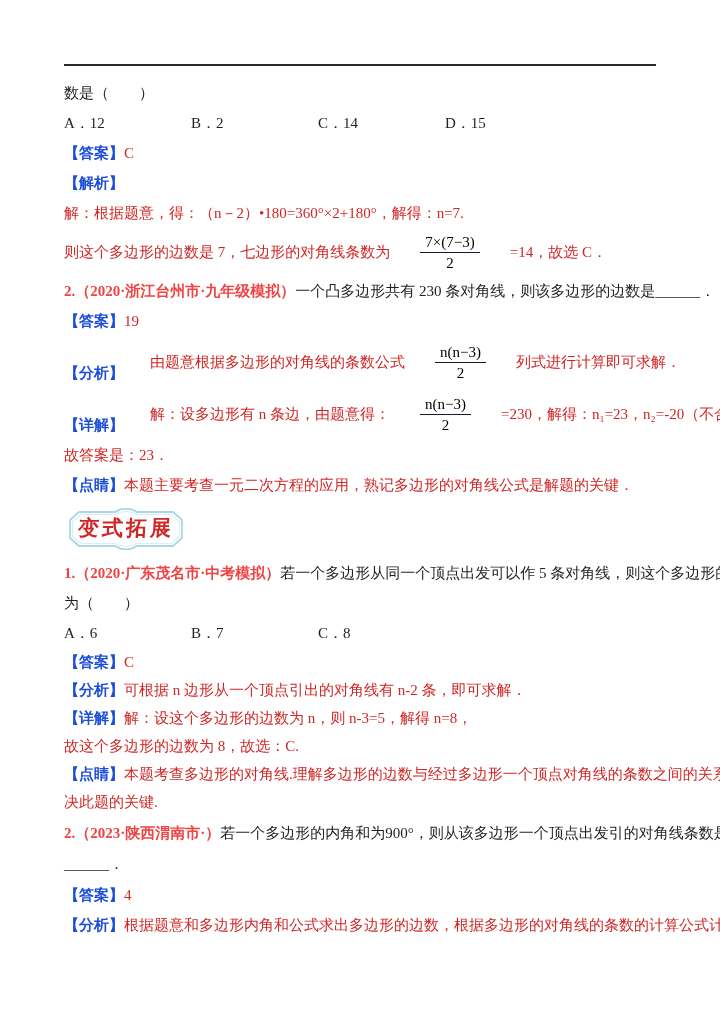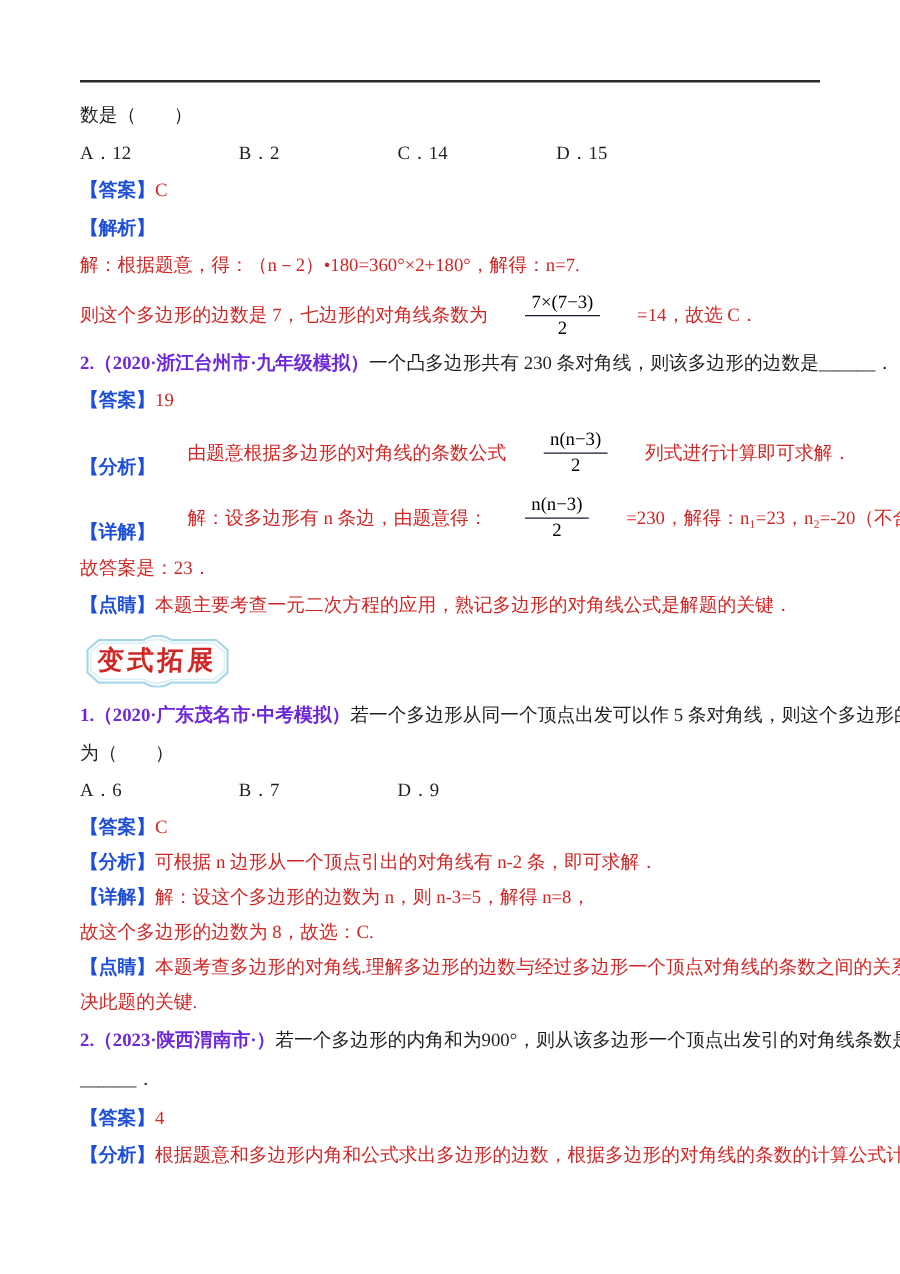--- a/index.html
+++ b/index.html
@@ -21,21 +21,21 @@
   }
   p.line {
     font-size: 15px;
     line-height: 30px;
     white-space: nowrap;
   }
   p.first { margin-top: 12px; }
   p.tight { line-height: 28px; }
   .red  { color: #cf2726; }
   .redbold { color: #1d4ed8; font-weight: bold; margin-top: 23px; }
-  .blackbold { color: #6d28d9; font-weight: bold; margin-top: 20px; }
+  .blackbold { color: #ef4444; font-weight: bold; margin-top: 20px; }
   .options {
     display: grid;
     grid-template-columns: 127px 127px 127px auto;
     font-size: 15px;
     line-height: 30px;
   }
   .fracline {
     display: flex;
     align-items: center;
     font-size: 15px;
@@ -143,21 +143,21 @@
     </svg>
     <span class="badge-label">变式拓展</span>
   </div>
 
   <p class="line"><span class="blackbold">1.（2020·广东茂名市·中考模拟）</span><span>若一个多边形从同一个顶点出发可以作 5 条对角线，则这个多边形的边数</span></p>
   <p class="line">为（　　）</p>
 
   <div class="options">
     <span>A．6</span>
     <span>B．7</span>
-    <span>D．9</span>
+    <span>C．8</span>
   </div>
 
   <p class="line tight"><span class="redbold">【答案】</span><span class="red">C</span></p>
 
   <p class="line tight"><span class="redbold">【分析】</span><span class="red">可根据 n 边形从一个顶点引出的对角线有 n-2 条，即可求解．</span></p>
 
   <p class="line tight"><span class="redbold">【详解】</span><span class="red">解：设这个多边形的边数为 n，则 n-3=5，解得 n=8，</span></p>
 
   <p class="line tight red">故这个多边形的边数为 8，故选：C.</p>
 

